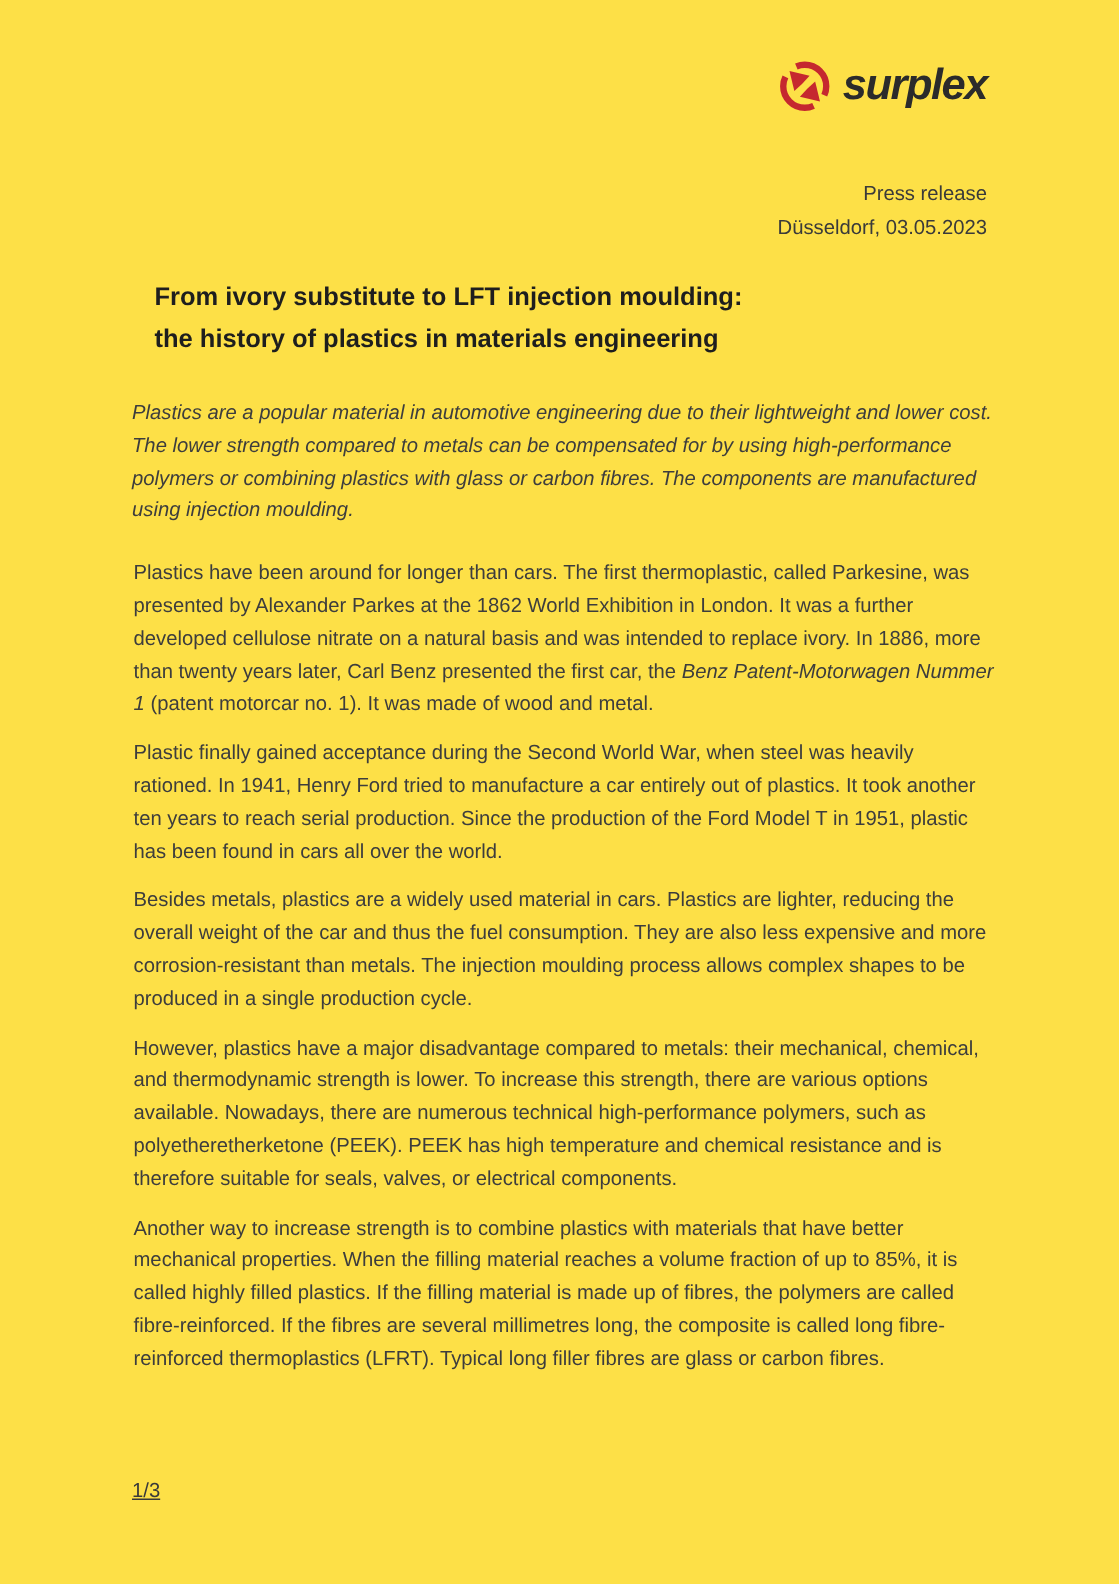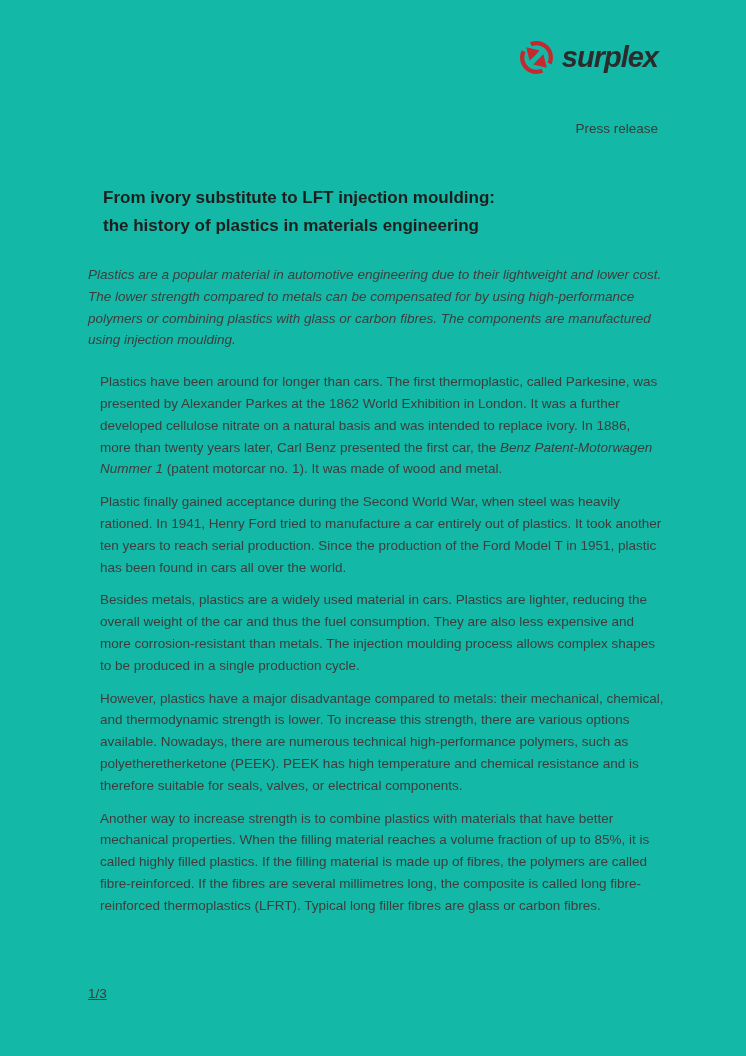--- a/index.html
+++ b/index.html
@@ -1,19 +1,19 @@
 <!DOCTYPE html>
 <html><head>
 <meta charset="utf-8">
 <style>
   html,body { margin:0; padding:0; background:#ffffff; }
   .page {
     position:relative;
     width:746px; height:1056px;
-    background:#14b8a6;
+    background:#fde047;
     font-family:"Liberation Sans","DejaVu Sans",sans-serif;
     color:#3d3d3d;
     overflow:hidden;
   }
   .logo {
     position:absolute; top:39px; right:88px;
     display:flex; align-items:center; gap:7px;
   }
   .logo-icon { width:37px; height:37px; display:block; }
   .brand {
@@ -22,21 +22,21 @@
   }
   .pressinfo {
     position:absolute; top:117px; right:88px;
     text-align:right; font-size:13.5px; line-height:23px; color:#3a3a3a;
   }
   .content { position:absolute; left:88px; top:184px; width:576px; }
   h1 {
     font-size:17px; line-height:27.5px; font-weight:700;
     color:#1e1e1e; margin:0 0 25px 15px;
   }
-  p { font-size:13.5px; line-height:21.8px; margin:0 0 11px 12px; }
+  p { font-size:13.5px; line-height:21.8px; margin:0 0 11px 1px; }
   p.lead { font-style:italic; margin:17px 0 20px 0; }
   h2 {
     font-size:13.5px; line-height:21.8px; font-weight:700;
     color:#1e1e1e; margin:7px 0 13px 0;
   }
   em { font-style:italic; }
   .pagefooter { position:absolute; left:88px; top:986px; font-size:13.5px; color:#3a3a3a;text-decoration:underline; }
 </style>
 </head>
 <body>
@@ -47,20 +47,21 @@
     <svg class="logo-icon" viewBox="0 0 40 40" aria-hidden="true">
       <circle cx="20" cy="20" r="15.5" fill="none" stroke="#c5282f" stroke-width="4.6" stroke-dasharray="6.67 11 37.7 11 31.02"></circle>
       <polygon points="9,9 23.5,12.5 18.2,18.2 12.5,23.5" fill="#c5282f"></polygon>
       <polygon points="31,31 16.5,27.5 21.8,21.8 27.5,16.5" fill="#c5282f"></polygon>
     </svg>
     <span class="brand">surplex</span>
   </div>
 
   <div class="pressinfo">
     <div>Press release</div>
+    <div>Düsseldorf, 03.05.2023</div>
   </div>
 
   <div class="content">
     <h1><span>From ivory substitute to LFT injection moulding:</span><br><span>the history of plastics in materials engineering</span></h1>
 
     <p class="lead">Plastics are a popular material in automotive engineering due to their lightweight and lower cost. The lower strength compared to metals can be compensated for by using high-performance polymers or combining plastics with glass or carbon fibres. The components are manufactured using injection moulding.</p>
 
     <p><span>Plastics have been around for longer than cars. The first thermoplastic, called Parkesine, was presented by Alexander Parkes at the 1862 World Exhibition in London. It was a further developed cellulose nitrate on a natural basis and was intended to replace ivory. In 1886, more than twenty years later, Carl Benz presented the first car, the </span><em>Benz Patent-Motorwagen Nummer 1</em><span> (patent motorcar no. 1). It was made of wood and metal.</span></p>
 
     <p>Plastic finally gained acceptance during the Second World War, when steel was heavily rationed. In 1941, Henry Ford tried to manufacture a car entirely out of plastics. It took another ten years to reach serial production. Since the production of the Ford Model T in 1951, plastic has been found in cars all over the world.</p>

